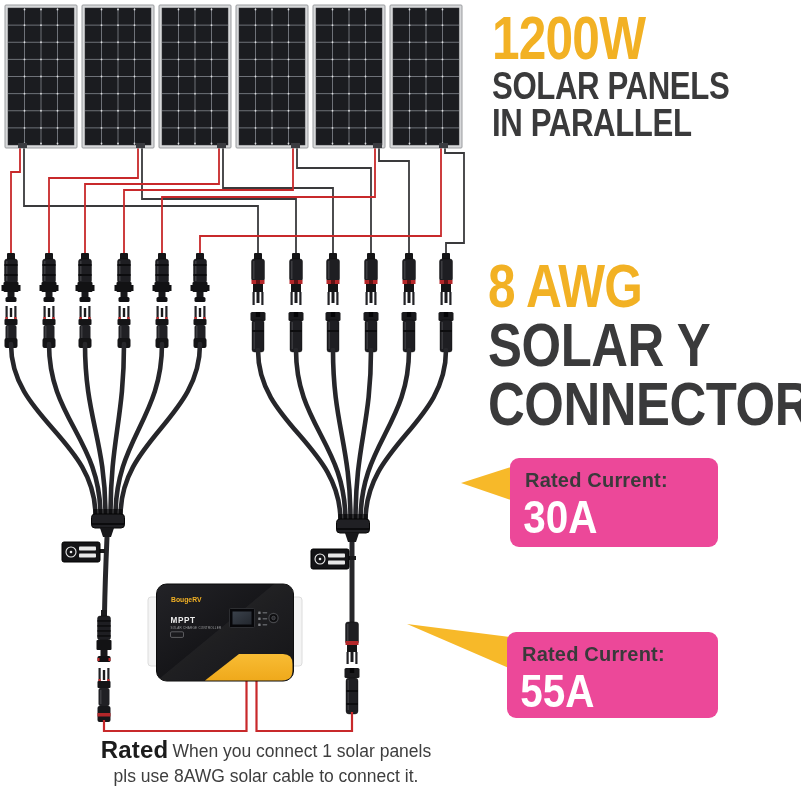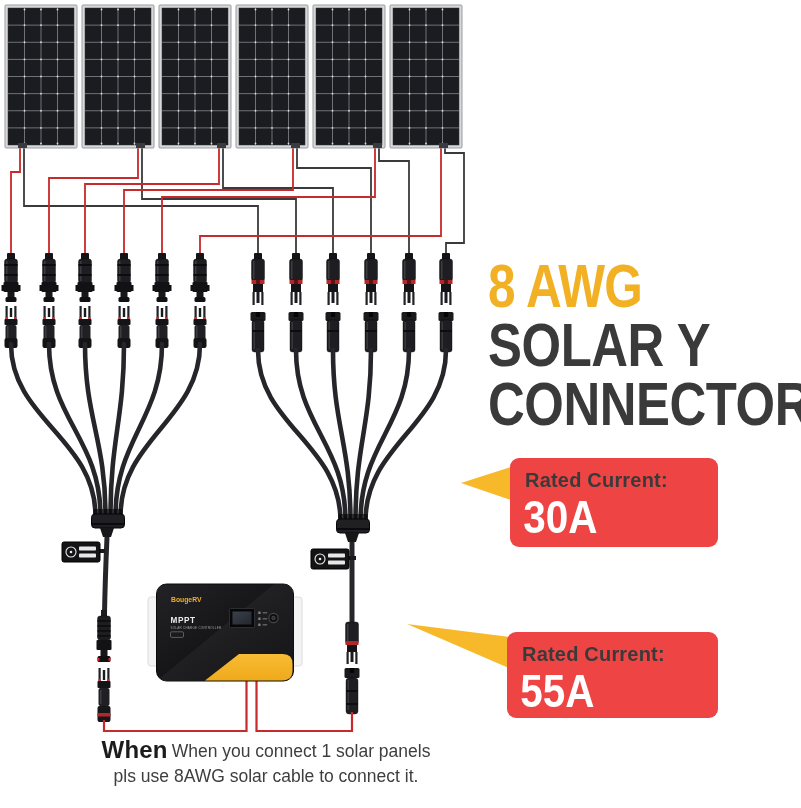--- a/index.html
+++ b/index.html
@@ -12,21 +12,21 @@
   .h-accent{display:block;font-weight:bold;color:#F2B124;font-size:62px;line-height:.9;
             letter-spacing:-1px;transform:scaleX(.8);transform-origin:left top;}
   .h1-line{display:block;font-weight:bold;color:#3A3A3B;font-size:39px;line-height:.88;
            letter-spacing:-.5px;transform:scaleX(.8);transform-origin:left top;margin-top:3px;}
   .h2-line{display:block;font-weight:bold;color:#3A3A3B;font-size:62px;line-height:.93;
            letter-spacing:-.5px;transform:scaleX(.82);transform-origin:left top;margin-top:2px;}
   #head-power{left:492px;top:10px;}
   #head-connector{left:488px;top:258px;}
 
   
-  .callout{position:absolute;background:#ef4444;border-radius:9px;color:#3A3A3B;}
+  .callout{position:absolute;background:#ec4899;border-radius:9px;color:#3A3A3B;}
   .callout .co-label{display:block;font-size:20px;font-weight:bold;color:#3A3A3B;
                      padding:11px 0 0 15px;letter-spacing:.2px;}
   .callout .co-value{display:block;font-size:46px;font-weight:bold;color:#ffffff;
                      padding:2px 0 0 15px;line-height:1;transform:scaleX(.88);
                      transform-origin:left top;letter-spacing:0;}
   #callout-30a{left:510px;top:458px;width:208px;height:89px;}
   #callout-55a{left:507px;top:632px;width:211px;height:86px;}
 
   
   .note{position:absolute;left:68px;top:737px;width:396px;text-align:center;
@@ -696,35 +696,40 @@
         <rect x="258.2" y="617.5" width="2.4" height="2.4" rx=".5" fill="#7D7F83"></rect>
           <rect x="262.6" y="617.9" width="4.6" height="1.6" rx=".4" fill="#5C5E62"></rect>
         <rect x="258.2" y="623.5" width="2.4" height="2.4" rx=".5" fill="#7D7F83"></rect>
           <rect x="262.6" y="623.9" width="4.6" height="1.6" rx=".4" fill="#5C5E62"></rect>
       </g>
       <circle cx="273.5" cy="618" r="4.6" fill="#0D0D0F" stroke="#46474B" stroke-width="1.2"></circle>
       <circle cx="273.5" cy="618" r="1.8" fill="#2C2D31" stroke="#6A6B70" stroke-width=".5"></circle>
     </g>
   </svg>
 
+  <div class="head" id="head-power">
+    <span class="h-accent">1200W</span>
+    <span class="h1-line">SOLAR PANELS</span>
+    <span class="h1-line">IN PARALLEL</span>
+  </div>
 
   <div class="head" id="head-connector">
     <span class="h-accent">8 AWG</span>
     <span class="h2-line">SOLAR Y</span>
     <span class="h2-line">CONNECTOR</span>
   </div>
 
   <div class="callout" id="callout-30a">
     <span class="co-label">Rated Current:</span>
     <span class="co-value">30A</span>
   </div>
   <div class="callout" id="callout-55a">
     <span class="co-label">Rated Current:</span>
     <span class="co-value">55A</span>
   </div>
 
   <div class="note">
     <span class="note-line">
-      <span class="note-title">When</span><span>When you connect 1 solar panels</span>
+      <span class="note-title">Rated</span><span>When you connect 1 solar panels</span>
     </span>
     <span class="note-line">pls use 8AWG solar cable to connect it.</span>
   </div>
 </div>
 
 </body></html>

